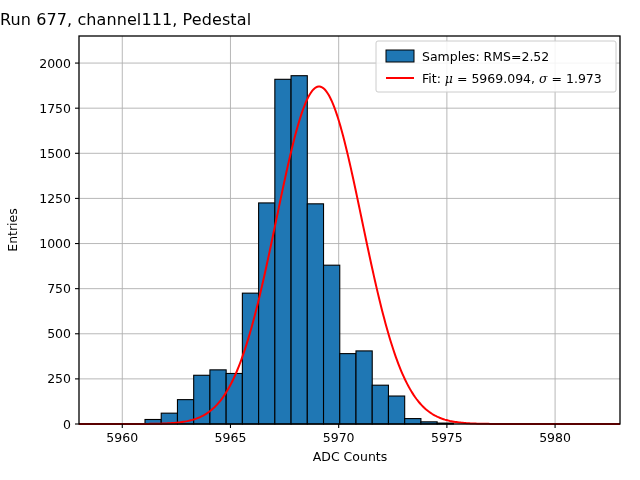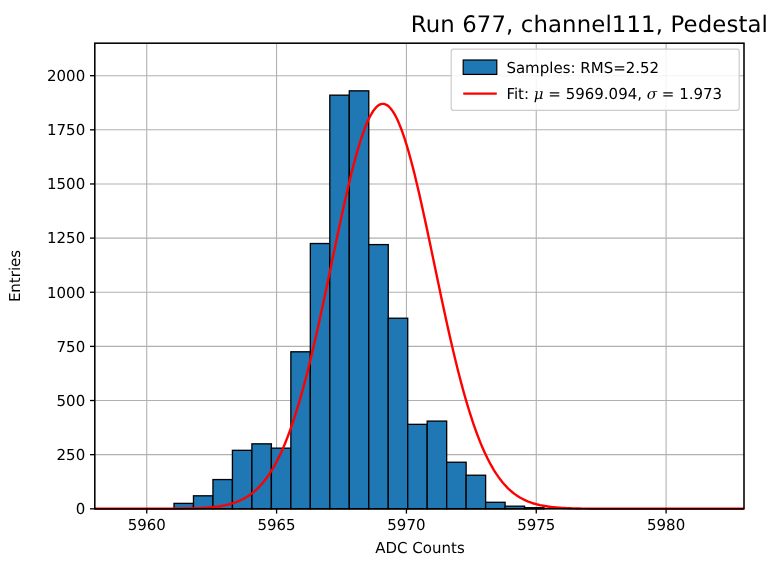--- a/index.html
+++ b/index.html
@@ -17,22 +17,22 @@
     position: relative;
     width: 640px;
     height: 480px;
     background: #ffffff;
   }
   #chart-title {
     position: absolute;
     left: 0;
     top: 10px;
     width: 640px;
-    text-align: right;
-    font-size: 19px;
+    text-align: left;
+    font-size: 16px;
     color: #000000;
     letter-spacing: 0.1px;
   }
   #plot-svg {
     position: absolute;
     left: 0;
     top: 0;
   }
   .tick-label {
     font-family: "DejaVu Sans", sans-serif;

